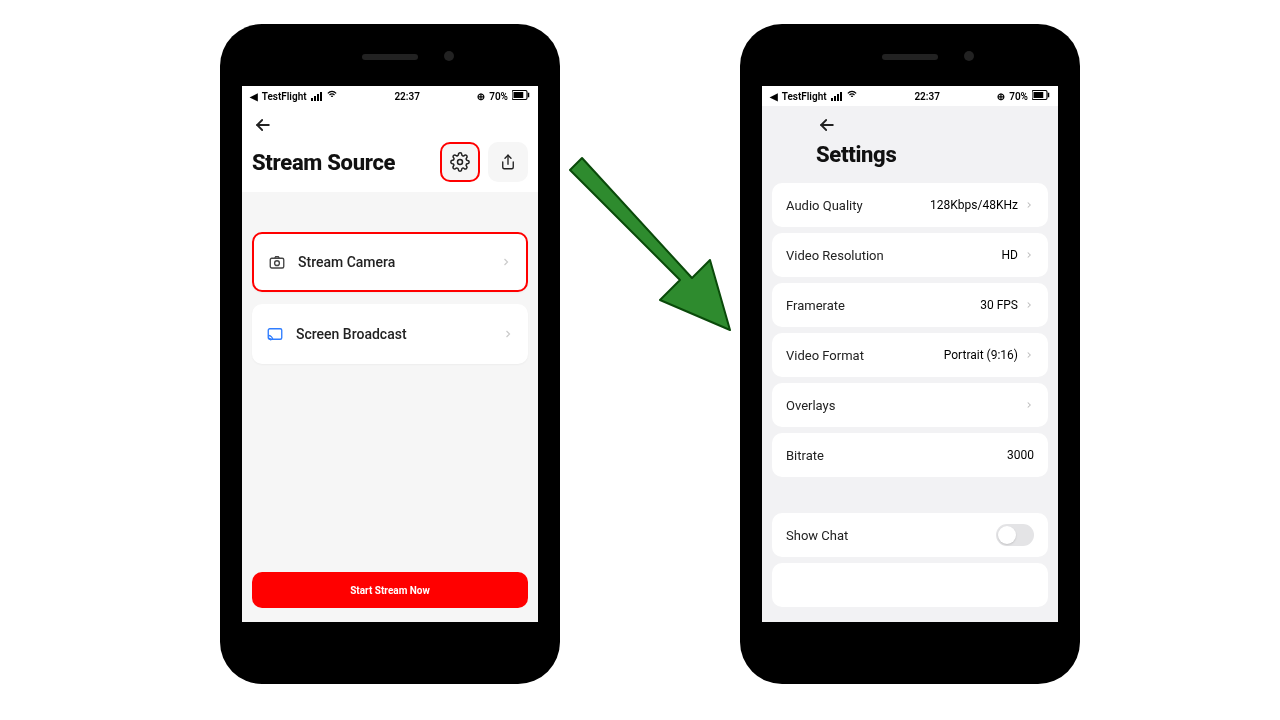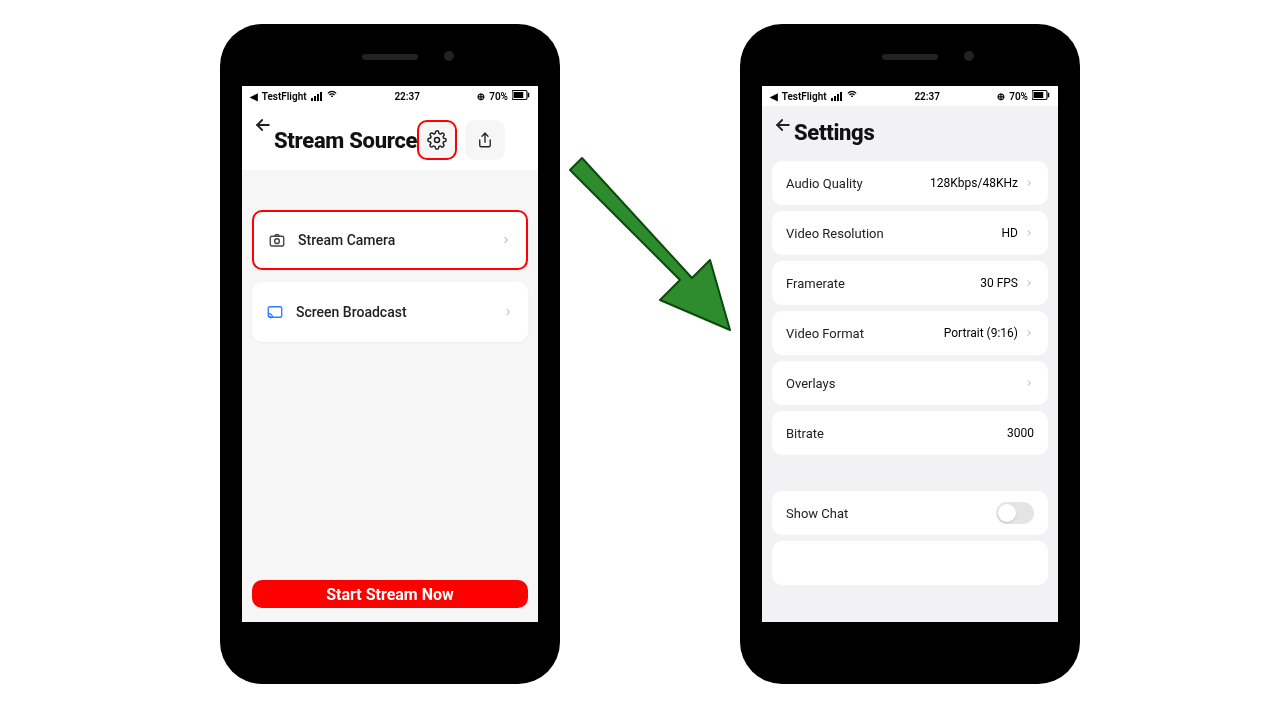--- a/index.html
+++ b/index.html
@@ -80,21 +80,21 @@
   .statusbar .sb-right { display:flex; align-items:center; gap:4px; }
   .sb-sig { display:flex; align-items:flex-end; gap:1px; }
   .sb-sig span { width:2px; background:#000; display:inline-block; }
   .sb-sig span:nth-child(1){height:3px;}
   .sb-sig span:nth-child(2){height:5px;}
   .sb-sig span:nth-child(3){height:7px;}
   .sb-sig span:nth-child(4){height:9px;}
 
   .header {
     display: flex;
-    flex-direction: row;
+    flex-direction: column;
     padding: 8px 10px 10px;
     background:#fff;
   }
   .back-row { height:22px; display:flex; align-items:center; }
   .back-arrow { width:22px;height:22px; display:flex; align-items:center; justify-content:center; color:#222; }
 
   .title-row {
     display:flex; align-items:center; justify-content:space-between;
     margin-top:6px;
   }
@@ -118,23 +118,23 @@
     background:#fff; border-radius:10px; height:60px;
     display:flex; align-items:center; padding:0 14px; gap:12px;
     box-shadow: 0 1px 2px rgba(0,0,0,0.04);
   }
   .option .chev { margin-left:auto; color:#ccc; }
   .option.hl { border:2.5px solid #ff0000; }
   .option .lbl { font-size:14px; color:#222; font-weight:500; }
 
   .primary-btn {
     position:absolute; left:10px; right:10px; bottom:14px;
-    height:28px; background:#ff0000; color:#fff; border-radius:10px;
+    height:36px; background:#ff0000; color:#fff; border-radius:10px;
     display:flex; align-items:center; justify-content:center;
-    font-size:16px; font-weight:700;
+    font-size:10px; font-weight:700;
   }
 
   
   .settings-list { padding:6px 10px 0; display:flex; flex-direction:column; gap:6px; }
   .srow {
     background:#fff; border-radius:10px; height:44px;
     display:flex; align-items:center; padding:0 14px;
     font-size:13px; color:#222;
   }
   .srow .val { margin-left:auto; color:#000000; font-size:12px; display:flex; align-items:center; gap:6px; }
@@ -306,21 +306,21 @@
           <span>
             <svg width="18" height="10" viewBox="0 0 24 12">
                 <rect x="0" y="0" width="20" height="12" rx="2" fill="none" stroke="#000" stroke-width="1.5"></rect>
                 <rect x="2" y="2" width="13" height="8" fill="#000"></rect>
                 <rect x="21" y="3" width="2" height="6" fill="#000"></rect>
               </svg>
           </span>
         </div>
       </div>
 
-      <div class="header" style="background:#f2f2f4;">
+      <div class="header" style="background:#f2f2f4;margin-left:44px;">
         <div class="back-row">
           <div class="back-arrow">
             <svg width="20" height="20" viewBox="0 0 24 24" fill="none" stroke="#222" stroke-width="2.2" stroke-linecap="round">
                 <path d="M19 12H5"></path>
                 <path d="M11 18l-6-6 6-6"></path>
               </svg>
           </div>
         </div>
         <div class="title-row">
           <div class="title">Settings</div>

